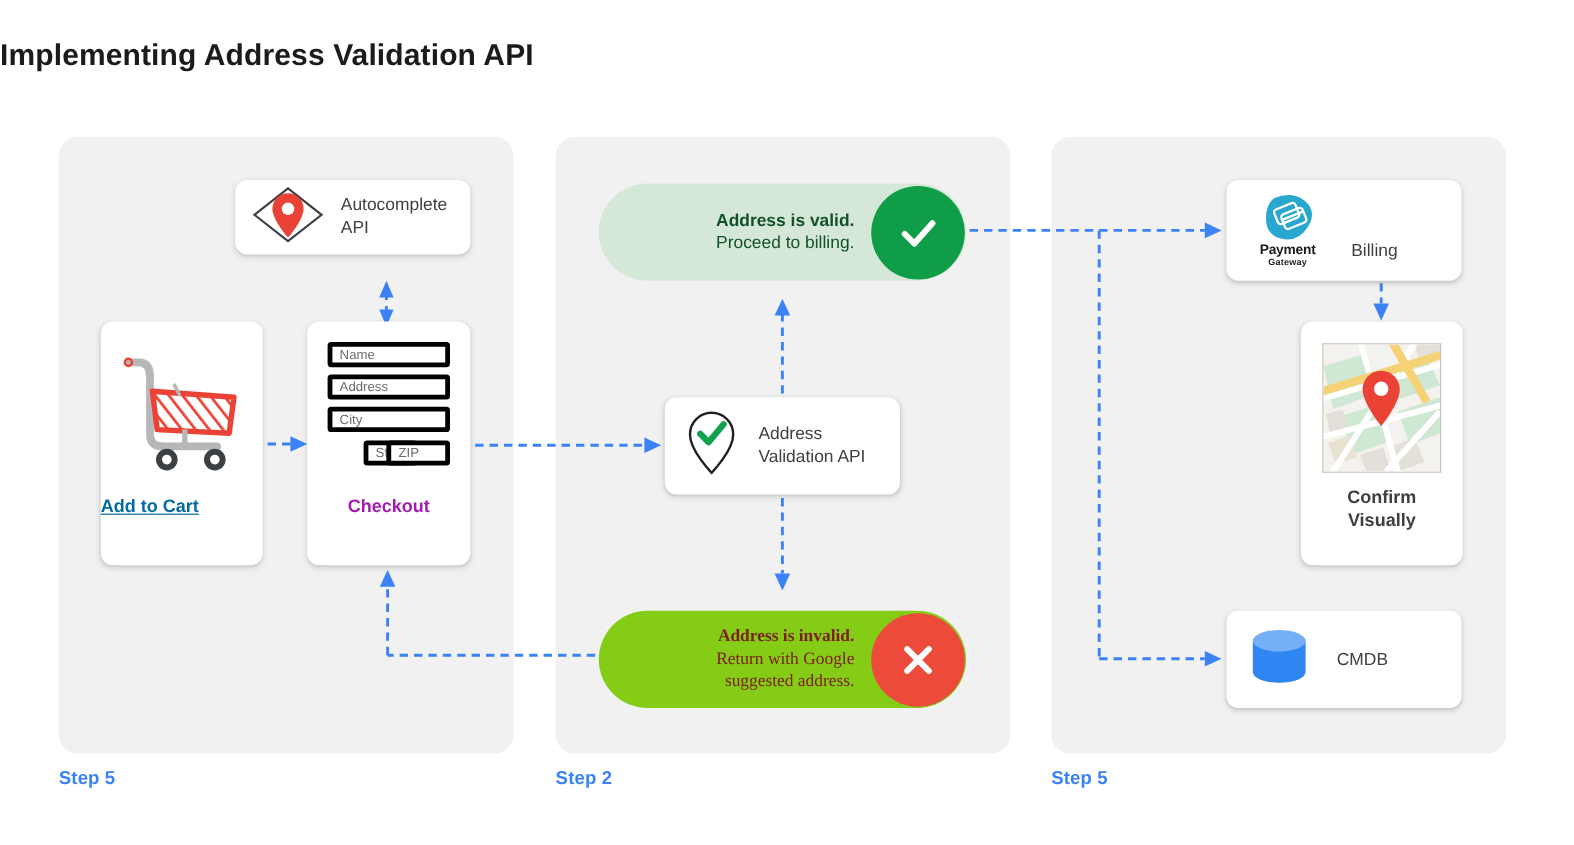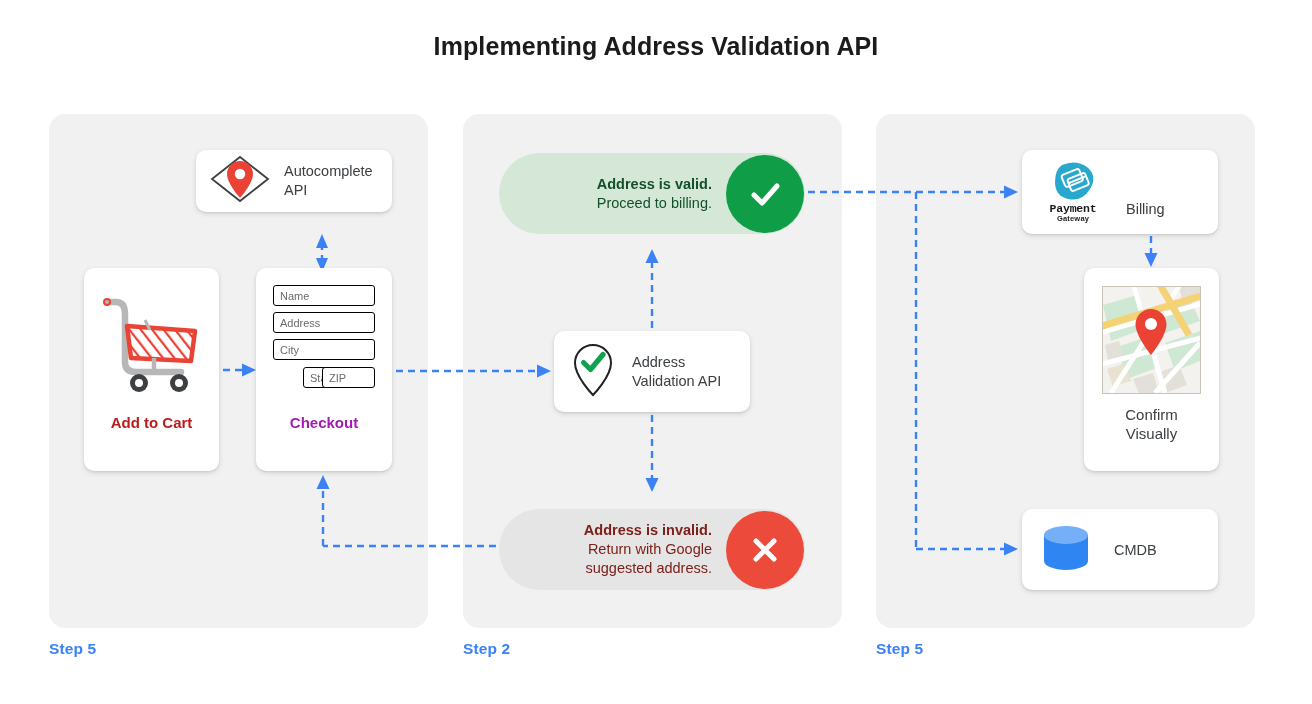--- a/index.html
+++ b/index.html
@@ -9,21 +9,20 @@
     font-family:"Liberation Sans", sans-serif;
     position:relative;
     overflow:hidden;
     -webkit-font-smoothing:antialiased;
   }
   .page{position:absolute;inset:0;}
 
   
   .title{
     position:absolute;top:32px;left:0;width:1312px;
-    text-align:center;
     font-size:25px;font-weight:bold;color:#1b1b1b;
     letter-spacing:.1px;
   }
 
   
   .panel{
     position:absolute;background:#f1f1f1;border-radius:16px;
   }
   #panel1{left:49px;top:114px;width:379px;height:514px;}
   #panel2{left:463px;top:114px;width:379px;height:514px;}
@@ -46,49 +45,49 @@
   
   #autocomplete-card{left:196px;top:150px;width:196px;height:62px;
     display:flex;align-items:center;padding:0 0 0 10px;box-sizing:border-box;}
   #autocomplete-card .ac-label{
     font-size:14.5px;color:#3c4043;line-height:19px;margin-left:10px;
   }
 
   
   #cart-card{left:84px;top:268px;width:135px;height:203px;}
   #cart-card .cart-title{
-    position:absolute;bottom:40px;left:0;width:100%;text-align:center;
-    font-size:15px;font-weight:bold;color:#b91c1c;
+    position:absolute;bottom:40px;left:0;width:100%;
+    font-size:15px;font-weight:bold;color:#0369a1;text-decoration:underline;
   }
   #cart-card .cart-art{position:absolute;top:22px;left:50%;transform:translateX(-50%);}
 
   
   #checkout-card{left:256px;top:268px;width:136px;height:203px;}
   .field{
-    position:absolute;background:#fff;border:1px solid #000000;border-radius:3px;
+    position:absolute;background:#fff;border:4px solid #000000;border-radius:3px;
     box-sizing:border-box;display:flex;align-items:center;padding-left:6px;
     font-size:11px;color:#6b6b6b;height:21px;
   }
   #f-name{left:17px;top:17px;width:102px;}
   #f-address{left:17px;top:44px;width:102px;}
   #f-city{left:17px;top:71px;width:102px;}
   #f-state{left:17px;top:99px;width:45px;margin-left:30px;}
   #f-zip{left:66px;top:99px;width:53px;}
   #checkout-card .co-title{
     position:absolute;bottom:40px;left:0;width:100%;text-align:center;
     font-size:15px;font-weight:bold;color:#a21caf;
   }
 
   
   .pill{
     position:absolute;border-radius:48px;display:flex;align-items:center;
     justify-content:flex-end;box-sizing:border-box;
   }
   #valid-pill{left:499px;top:153px;width:306px;height:81px;background:#d5e8d8;}
-  #invalid-pill{left:499px;top:509px;width:306px;height:81px;background:#e5e5e5;}
+  #invalid-pill{left:499px;top:509px;width:306px;height:81px;background:#84cc16;font-family:Liberation Serif, serif;}
   .pill-text{ text-align:right; line-height:19px; padding-right:14px;}
   .pill-text .l1{font-size:14.5px;font-weight:bold;}
   .pill-text .l2,.pill-text .l3{font-size:14.5px;}
   #valid-pill .pill-text{color:#12502a;}
   #invalid-pill .pill-text{color:#7d2019;}
   .pill-circle{
     width:78px;height:78px;border-radius:50%;flex:0 0 78px;
     display:flex;align-items:center;justify-content:center;
     margin-right:1px;
   }
@@ -101,21 +100,21 @@
   #validation-card .v-label{font-size:14.5px;color:#3c4043;line-height:19px;margin-left:14px;}
 
   
   #billing-card{left:1022px;top:150px;width:196px;height:84px;
     display:flex;align-items:center;padding-left:14px;box-sizing:border-box;}
   #billing-card .b-label{font-size:14.5px;color:#3c4043;margin-left:16px;margin-top:34px;}
 
   #confirm-card{left:1084px;top:268px;width:135px;height:203px;}
   #confirm-card .cf-title{
     position:absolute;bottom:28px;left:0;width:100%;text-align:center;
-    font-size:15px;font-weight:normal;color:#3c4043;line-height:19px;
+    font-size:15px;font-weight:bold;color:#3c4043;line-height:19px;
   }
   #map-thumb{position:absolute;left:18px;top:18px;width:99px;height:108px;
     border:1px solid #c9c3b6;box-sizing:border-box;overflow:hidden;}
 
   #cmdb-card{left:1022px;top:509px;width:196px;height:81px;
     display:flex;align-items:center;padding-left:18px;box-sizing:border-box;text-align:center;}
   #cmdb-card .c-label{font-size:14.5px;color:#3c4043;margin-left:22px;}
 
   
   #store-label{
@@ -124,21 +123,21 @@
   }
 
   
   #connectors{position:absolute;left:0;top:0;width:1312px;height:704px;pointer-events:none;}
   .dash{stroke:#3b82f6;stroke-width:2.4;fill:none;stroke-dasharray:7 5;}
   .solidtri{fill:#3b82f6;}
 
   
   .pg-wrap{position:relative;width:74px;height:62px;flex:0 0 74px;}
   .pg-name{position:absolute;left:0;bottom:8px;width:74px;text-align:center;
-    font-size:11.5px;font-weight:bold;color:#1b1b1b;letter-spacing:-.2px;font-family:Liberation Mono, monospace;}
+    font-size:11.5px;font-weight:bold;color:#1b1b1b;letter-spacing:-.2px;}
   .pg-sub{position:absolute;left:0;bottom:0px;width:74px;text-align:center;
     font-size:7.5px;font-weight:bold;color:#1b1b1b;letter-spacing:.2px;}
 </style>
 </head>
 <body>
 
 <div class="page">
 
   <div class="title">Implementing Address Validation API</div>
 

